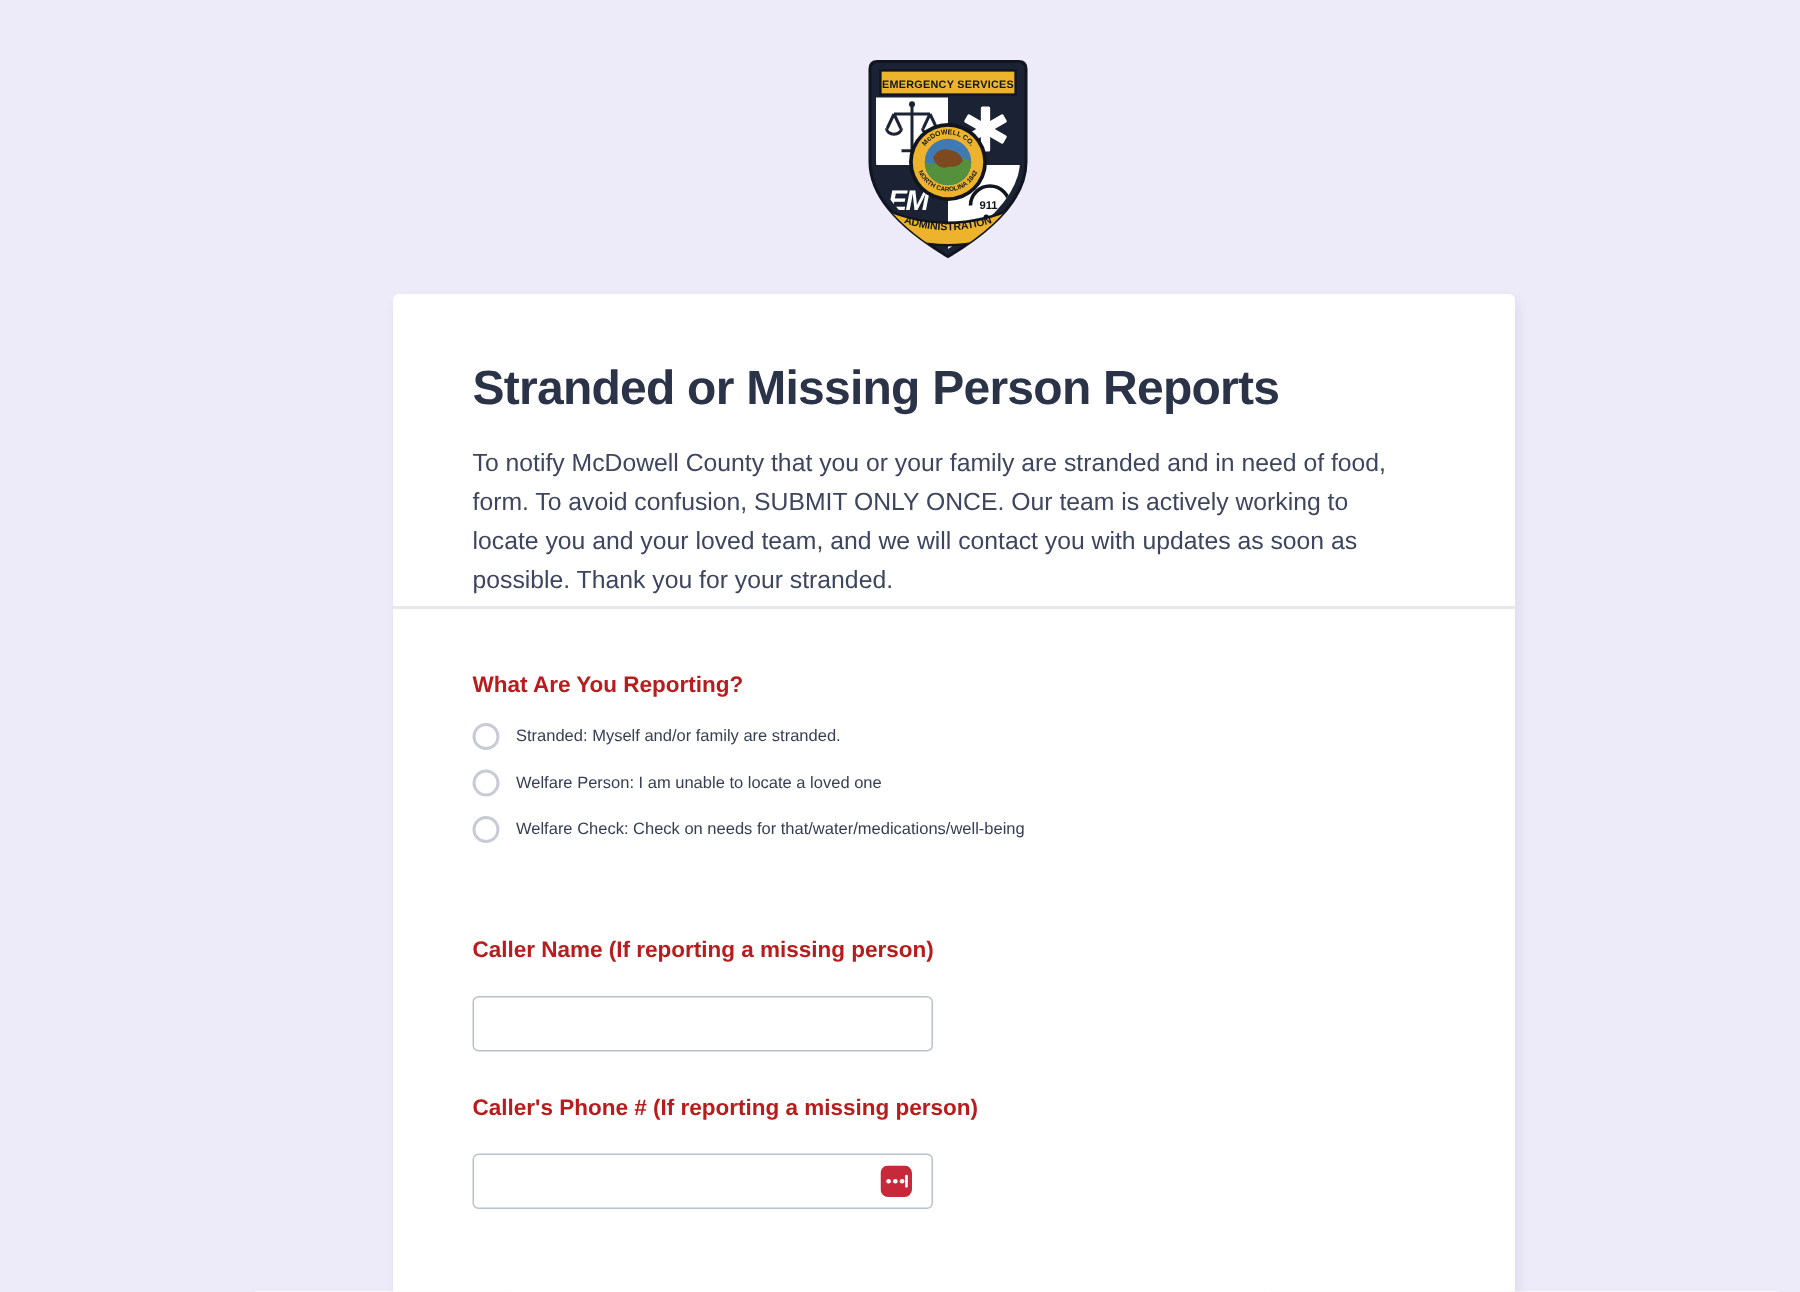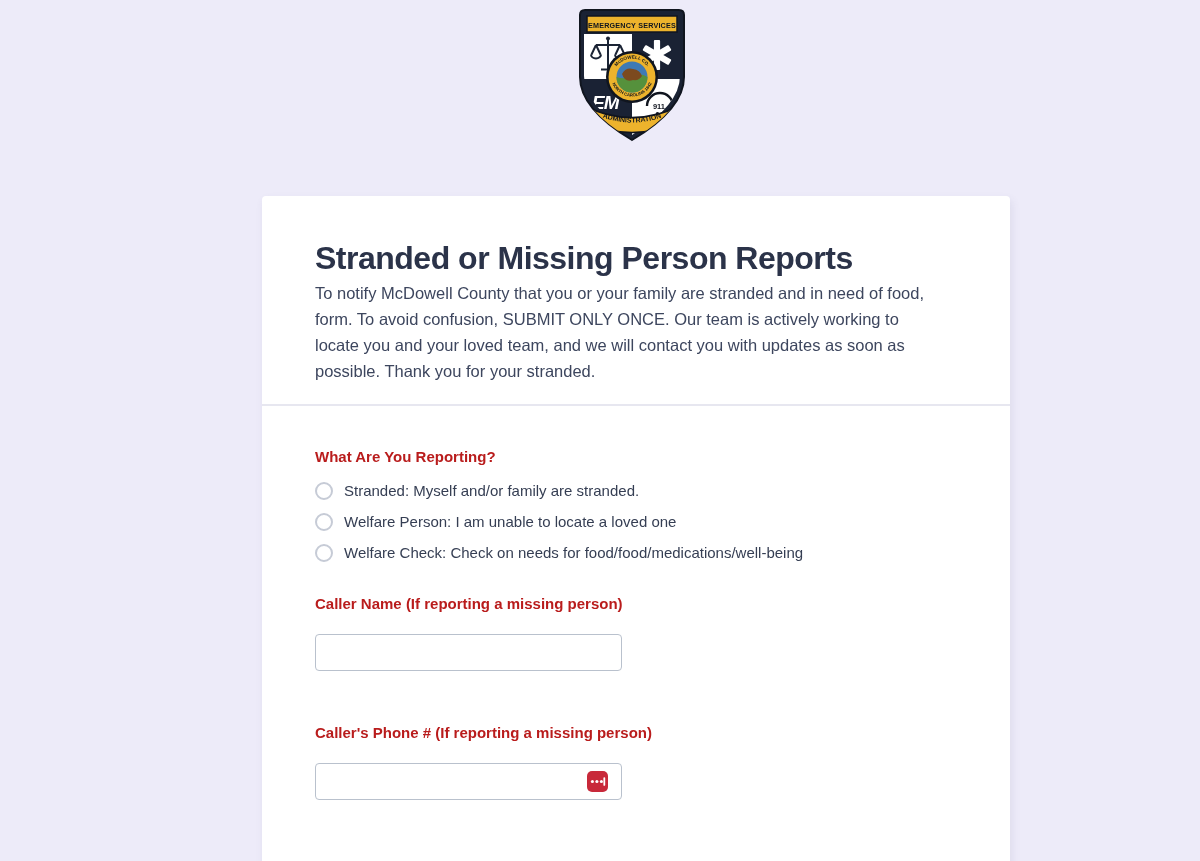--- a/index.html
+++ b/index.html
@@ -5,54 +5,54 @@
   html,body{margin:0;padding:0;}
   body{
     width:1200px;height:861px;overflow:hidden;
     background:#edebf9;
     font-family:"Liberation Sans",sans-serif;
     -webkit-font-smoothing:antialiased;
   }
   .page{position:relative;width:1200px;height:861px;}
 
   
-  .logo{position:absolute;left:575px;top:7px;width:114px;height:137px;}
+  .logo{position:absolute;left:575px;top:38px;width:114px;height:137px;}
   .logo svg{display:block;width:114px;height:137px;}
 
   
   .card{
     position:absolute;left:262px;top:196px;width:748px;height:760px;
     background:#ffffff;border-radius:4px;
     box-shadow:2px 4px 8px rgba(80,80,120,0.10);
   }
   .card-header{padding:44px 32px 0 53px;height:208px;box-sizing:border-box;}
   .form-title{
     margin:0;font-size:32px;line-height:36px;font-weight:700;
     color:#2b3349;letter-spacing:-0.5px;
   }
-  .desc{margin-top:4px;}
+  .desc{margin-top:20px;}
   .desc-line{
     font-size:16.5px;line-height:26px;color:#3d465e;white-space:nowrap;
   }
   .divider{height:2px;background:#e7e7f0;}
 
   .card-body{padding:41px 53px 0 53px;}
   .q-label,.f-label{
     font-size:15px;line-height:20px;font-weight:700;color:#b91c1c;
   }
   .options{margin-top:8px;}
   .option-row{display:flex;align-items:center;height:31px;cursor:pointer;}
   .radio{
     width:18px;height:18px;box-sizing:border-box;flex:0 0 18px;
     border:2px solid #c6cbd6;border-radius:50%;background:#fff;margin-right:11px;
   }
-  .option-label{font-size:15px;color:#353e53;white-space:nowrap;}
-
-  .field{margin-top:26px;}
-  .field.phone{margin-top:52px;}
+  .option-label{font-size:11px;color:#353e53;white-space:nowrap;}
+
+  .field{margin-top:56px;}
+  .field.phone{margin-top:28px;}
   .input-wrap{position:relative;width:307px;margin-top:20px;}
   .text-input{
     display:block;width:307px;height:37px;box-sizing:border-box;
     border:1px solid #b9c1cd;border-radius:4px;background:#fff;
     font-family:"Liberation Sans",sans-serif;font-size:15px;color:#2b3349;
     padding:0 12px;outline:none;
   }
   .phone .text-input{padding-right:44px;}
   .autofill{
     position:absolute;right:14px;top:8px;width:21px;height:21px;cursor:pointer;
@@ -159,21 +159,21 @@
           <div class="option-row">
             <span class="radio"></span>
             <span class="option-label">Stranded: Myself and/or family are stranded.</span>
           </div>
           <div class="option-row">
             <span class="radio"></span>
             <span class="option-label">Welfare Person: I am unable to locate a loved one</span>
           </div>
           <div class="option-row">
             <span class="radio"></span>
-            <span class="option-label">Welfare Check: Check on needs for food/food/medications/well-being</span>
+            <span class="option-label">Welfare Check: Check on needs for that/water/medications/well-being</span>
           </div>
         </div>
       </div>
 
       <div class="field">
         <div class="f-label">Caller Name (If reporting a missing person)</div>
         <div class="input-wrap">
           <input class="text-input" type="text" value="" style="">
         </div>
       </div>

